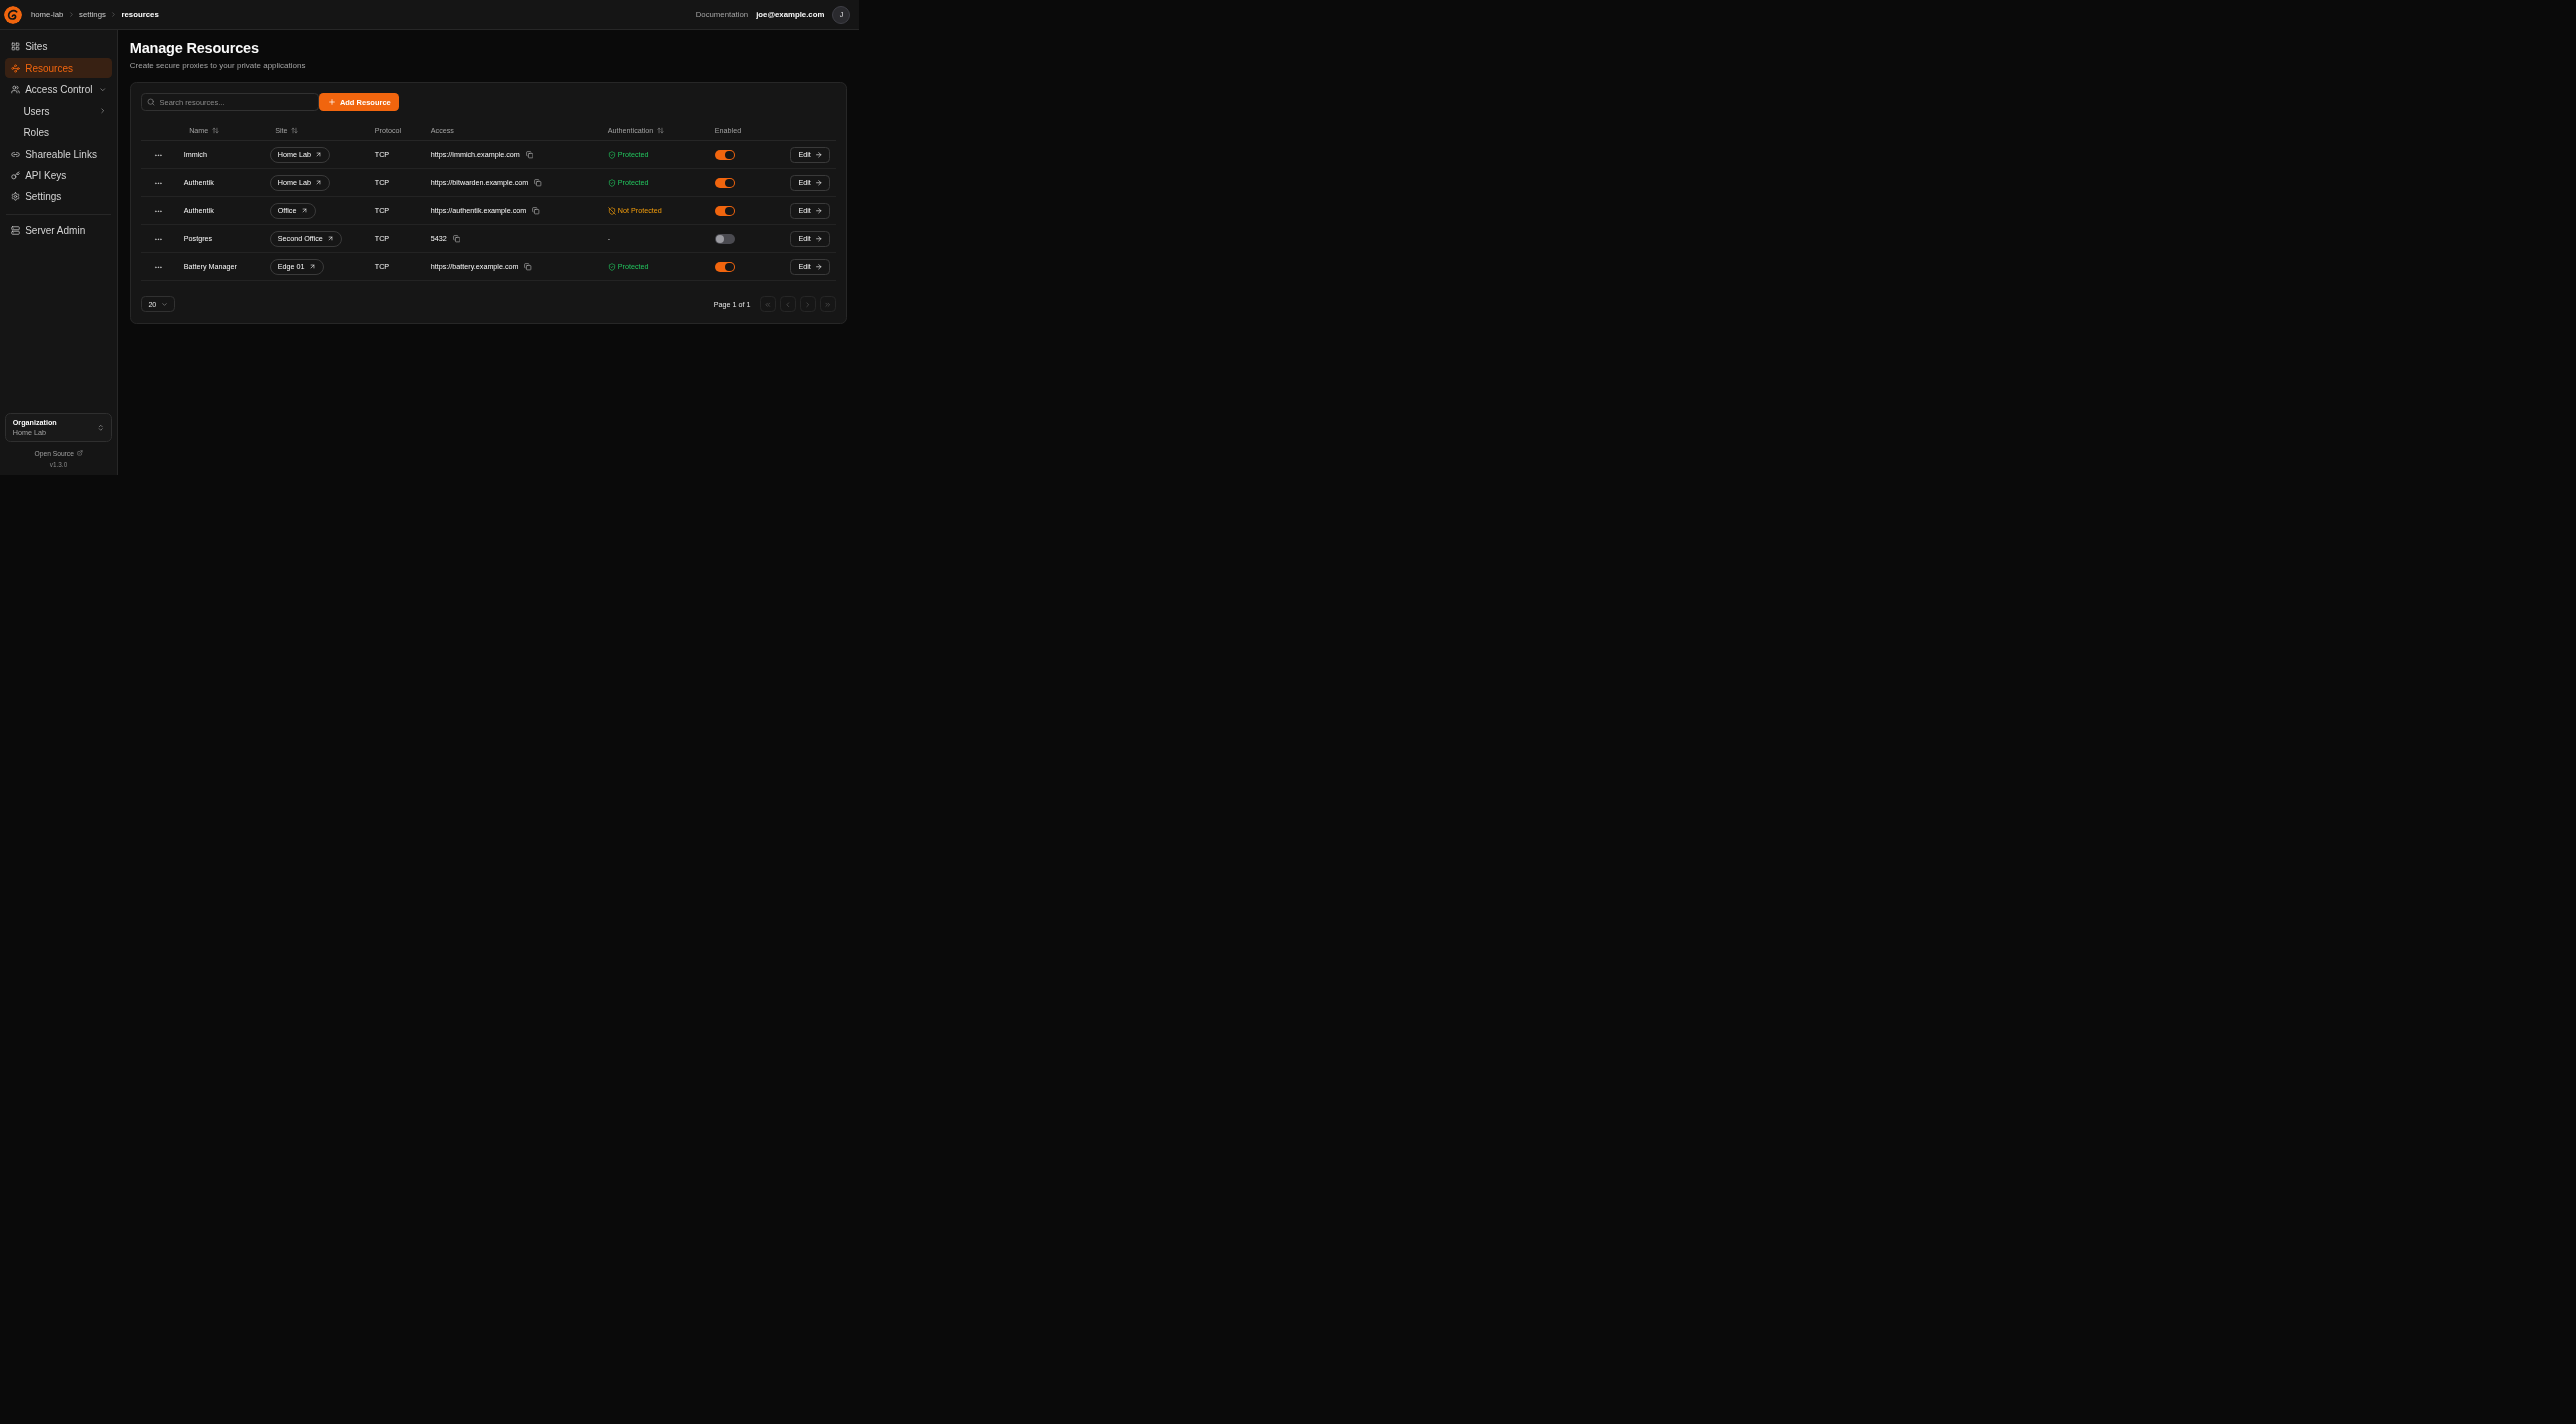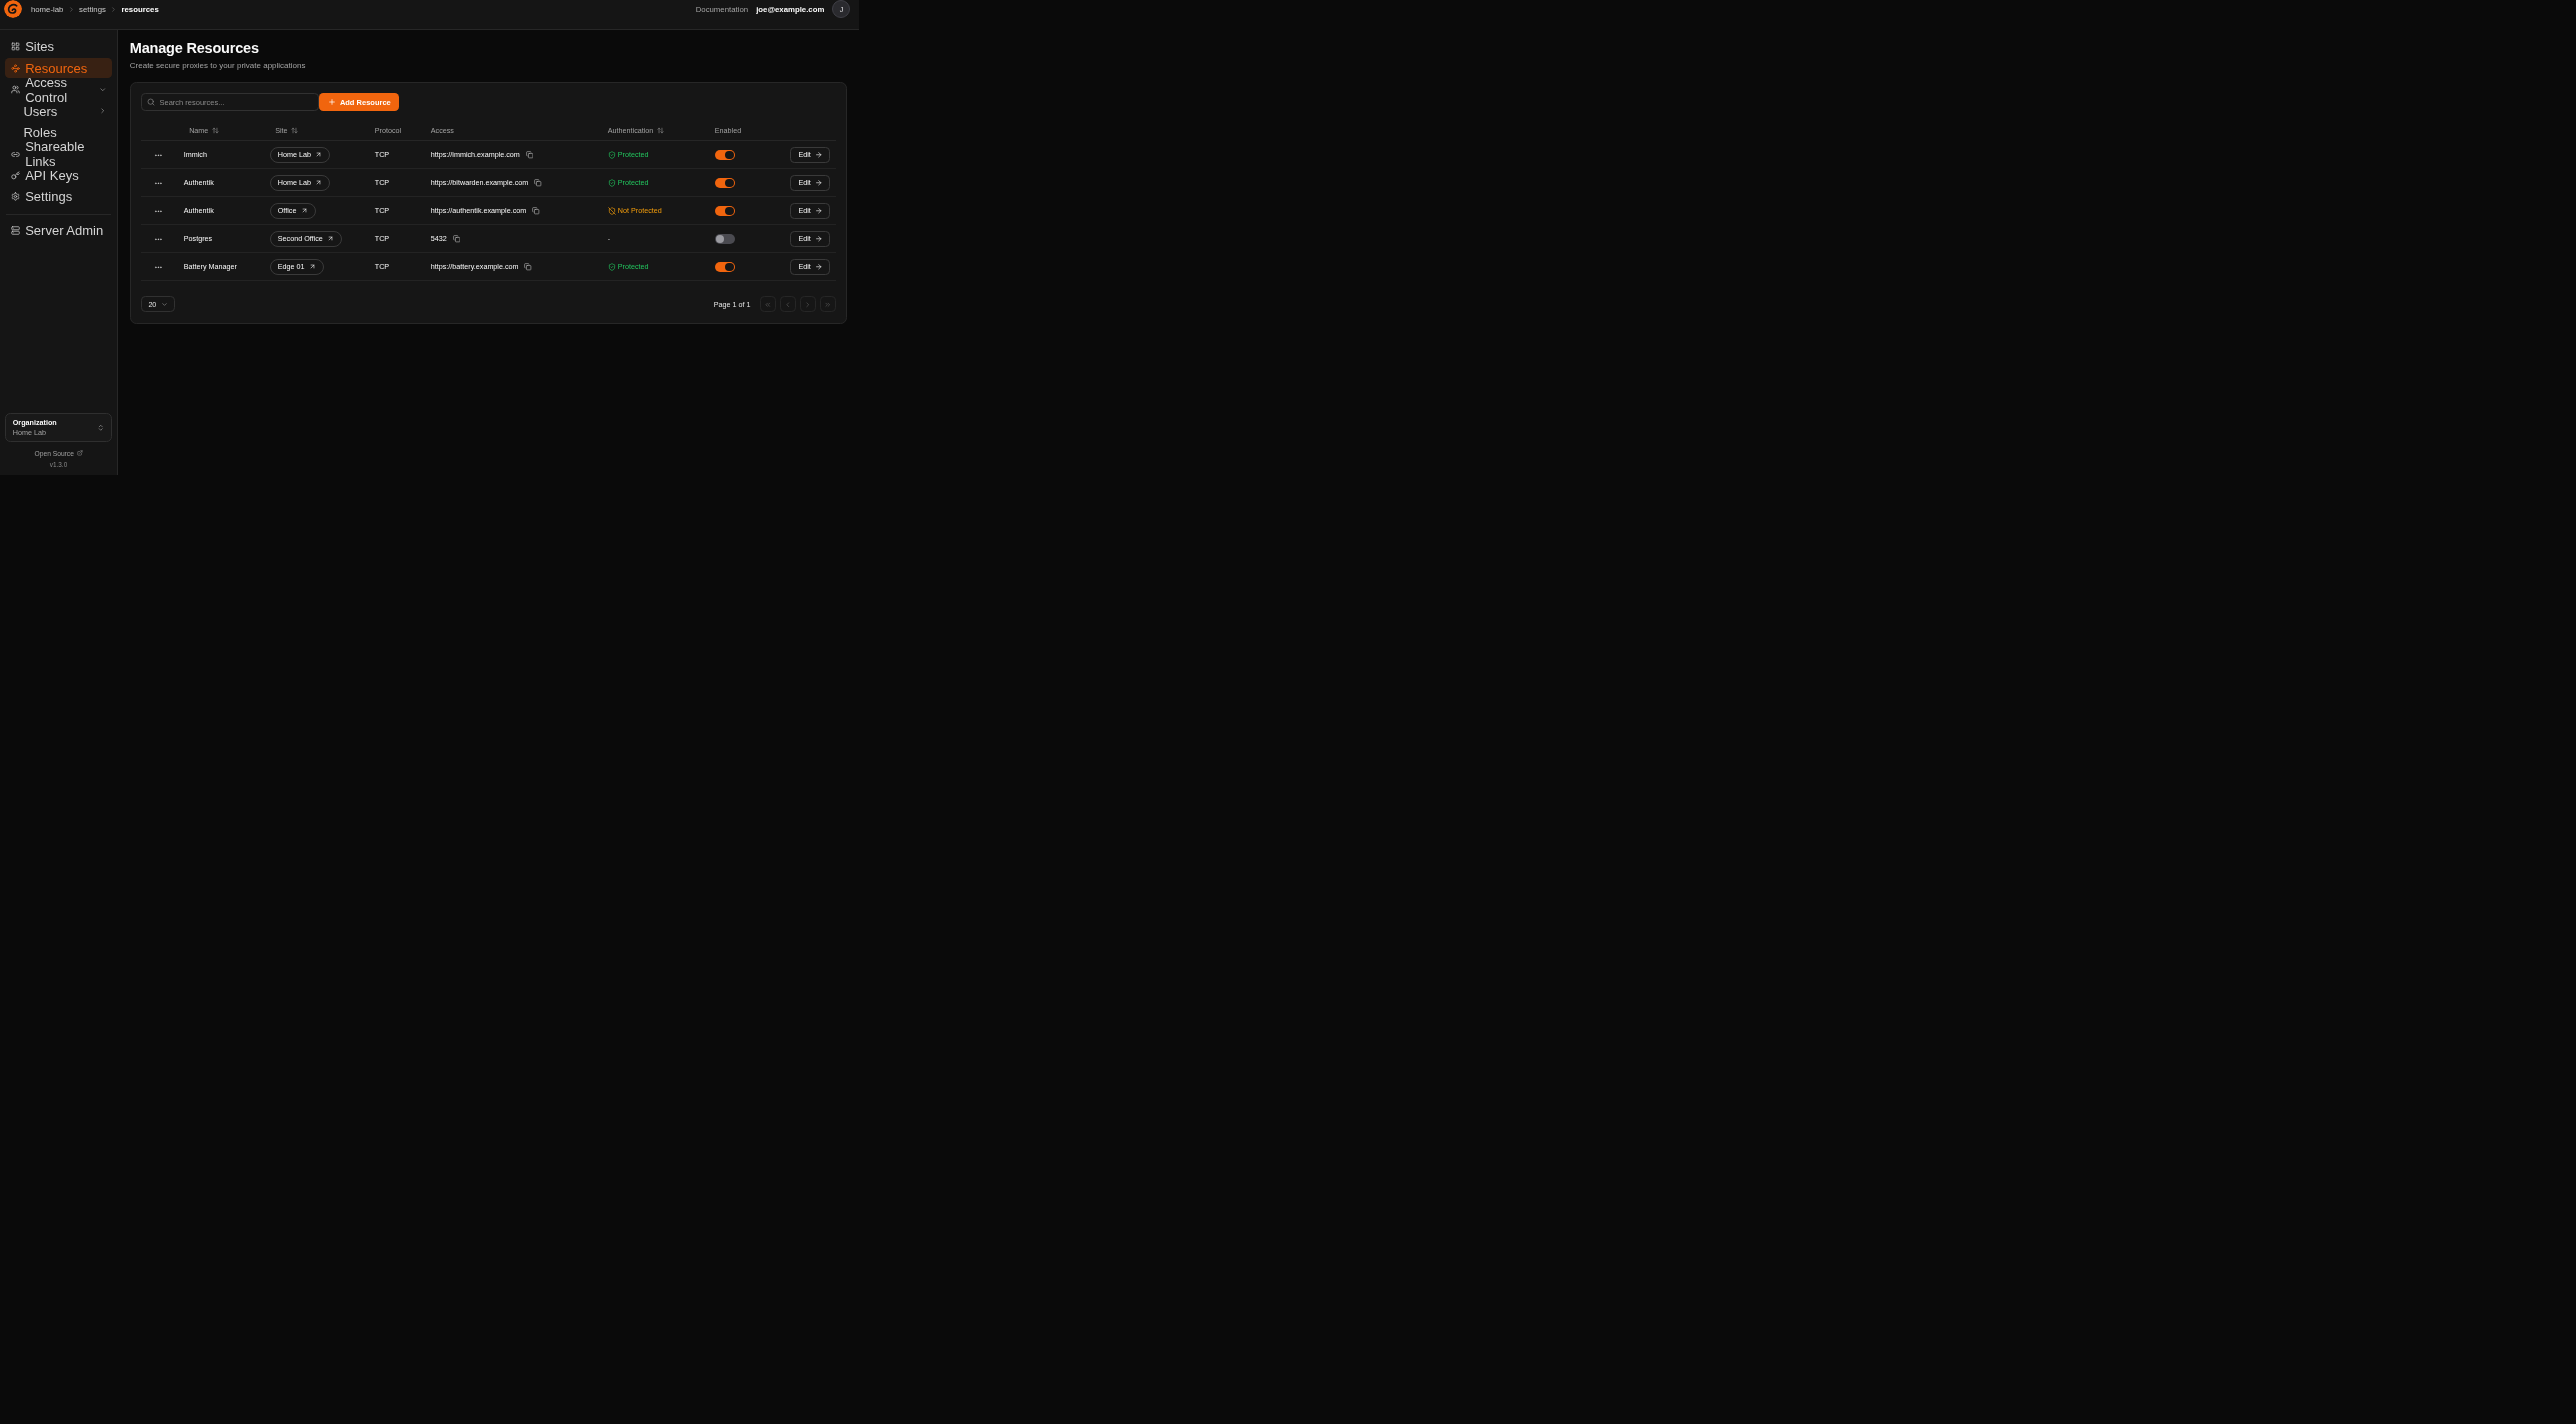--- a/index.html
+++ b/index.html
@@ -7,40 +7,40 @@
   body{
     background:#0a0a0a;color:#fafafa;
     font-family:"Liberation Sans",sans-serif;font-size:7.5px;
     overflow:hidden;position:relative;
   }
   svg{flex:none;display:block}
   button{font-family:inherit}
 
   
   .topbar{position:absolute;top:0;left:0;right:0;height:30px;background:#151515;
-    border-bottom:0.5px solid #272727;display:flex;align-items:flex-start;
+    border-bottom:0.5px solid #272727;display:flex;align-items:center;
     justify-content:space-between;padding:0 8.6px 0 4.3px;z-index:3}
   .topbar-left{display:flex;align-items:center;gap:8.6px}
   .logo{width:18px;height:18px;border-radius:50%;overflow:hidden}
   .breadcrumb{display:flex;align-items:center;gap:4.3px;font-size:7.8px}
   .crumb{color:#c9c9c9;text-decoration:none;cursor:pointer}
   .crumb.current{color:#fff;font-weight:700;cursor:default}
   .crumb-sep{color:#6f6f6f;display:flex}
   .topbar-right{display:flex;align-items:center;gap:8px}
   .doc-link{color:#a3a3a3;font-size:7.8px;text-decoration:none;cursor:pointer}
   .email{font-weight:700;font-size:7.8px;cursor:pointer}
   .avatar{width:18px;height:18px;border-radius:50%;background:#2a2a2e;border:0.5px solid #3f3f46;
     display:flex;align-items:center;justify-content:center;font-size:7px;color:#e4e4e7;cursor:pointer}
 
   
   .sidebar{position:absolute;top:30px;left:0;bottom:0;width:118px;background:#151515;
     border-right:0.5px solid #272727;display:flex;flex-direction:column;padding:6.4px 5.4px 7.5px;z-index:2}
   .nav{display:flex;flex-direction:column;gap:1.1px}
   .nav-item{display:flex;align-items:center;gap:5.4px;height:20.4px;padding:0 5.4px;border-radius:4.3px;
-    color:#d4d4d4;font-size:13px;cursor:pointer}
+    color:#d4d4d4;font-size:10px;cursor:pointer}
   .nav-item .icon{display:flex;color:#c9c9c9}
   .nav-item.active{background:rgba(241,101,14,.16);color:var(--accent,#f1650e)}
   .nav-item.active .icon{color:var(--accent,#f1650e)}
   .nav-item .trail{margin-left:auto;display:flex;color:#a3a3a3}
   .nav-item.child{padding-left:18px}
   .sidebar-divider{height:0.5px;background:#272727;margin:5.4px 1.1px}
   .sidebar-spacer{flex:1}
   .org-select{border:0.5px solid #2f2f2f;background:#191919;border-radius:5.4px;padding:4.3px 6.4px;
     display:flex;align-items:center;justify-content:space-between;cursor:pointer}
   .org-title{font-size:7.2px;font-weight:700;line-height:1.25}

